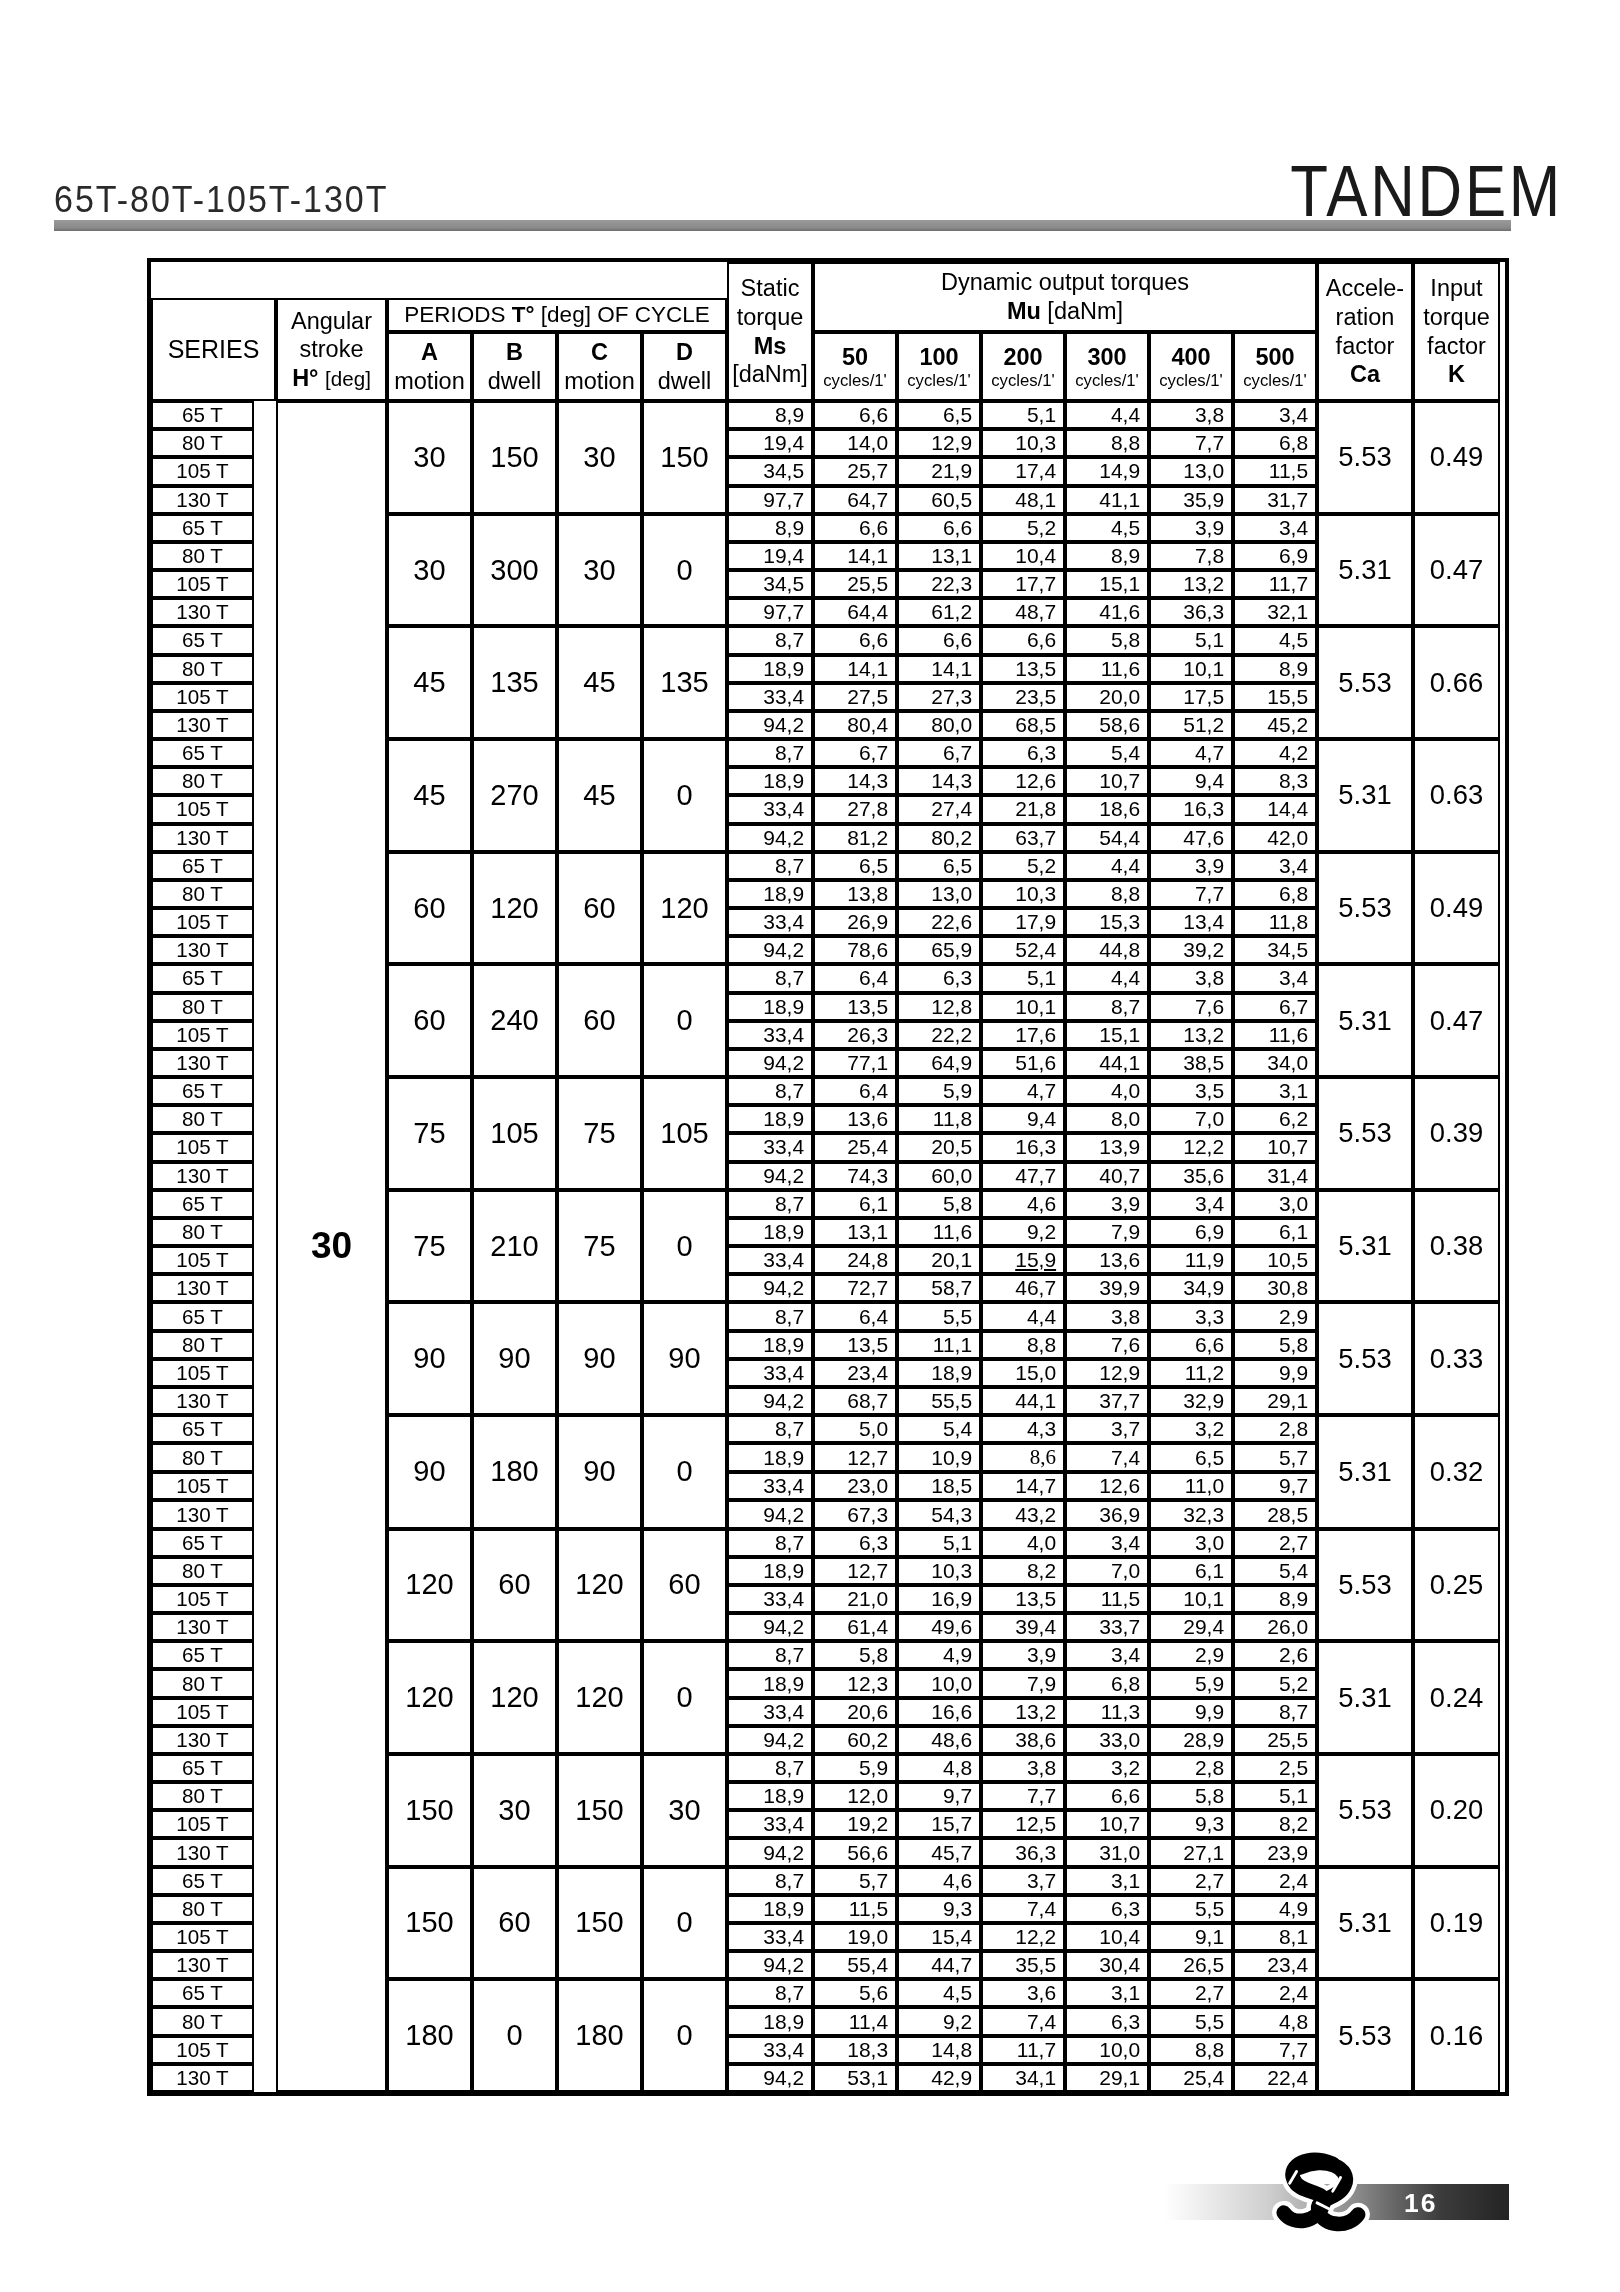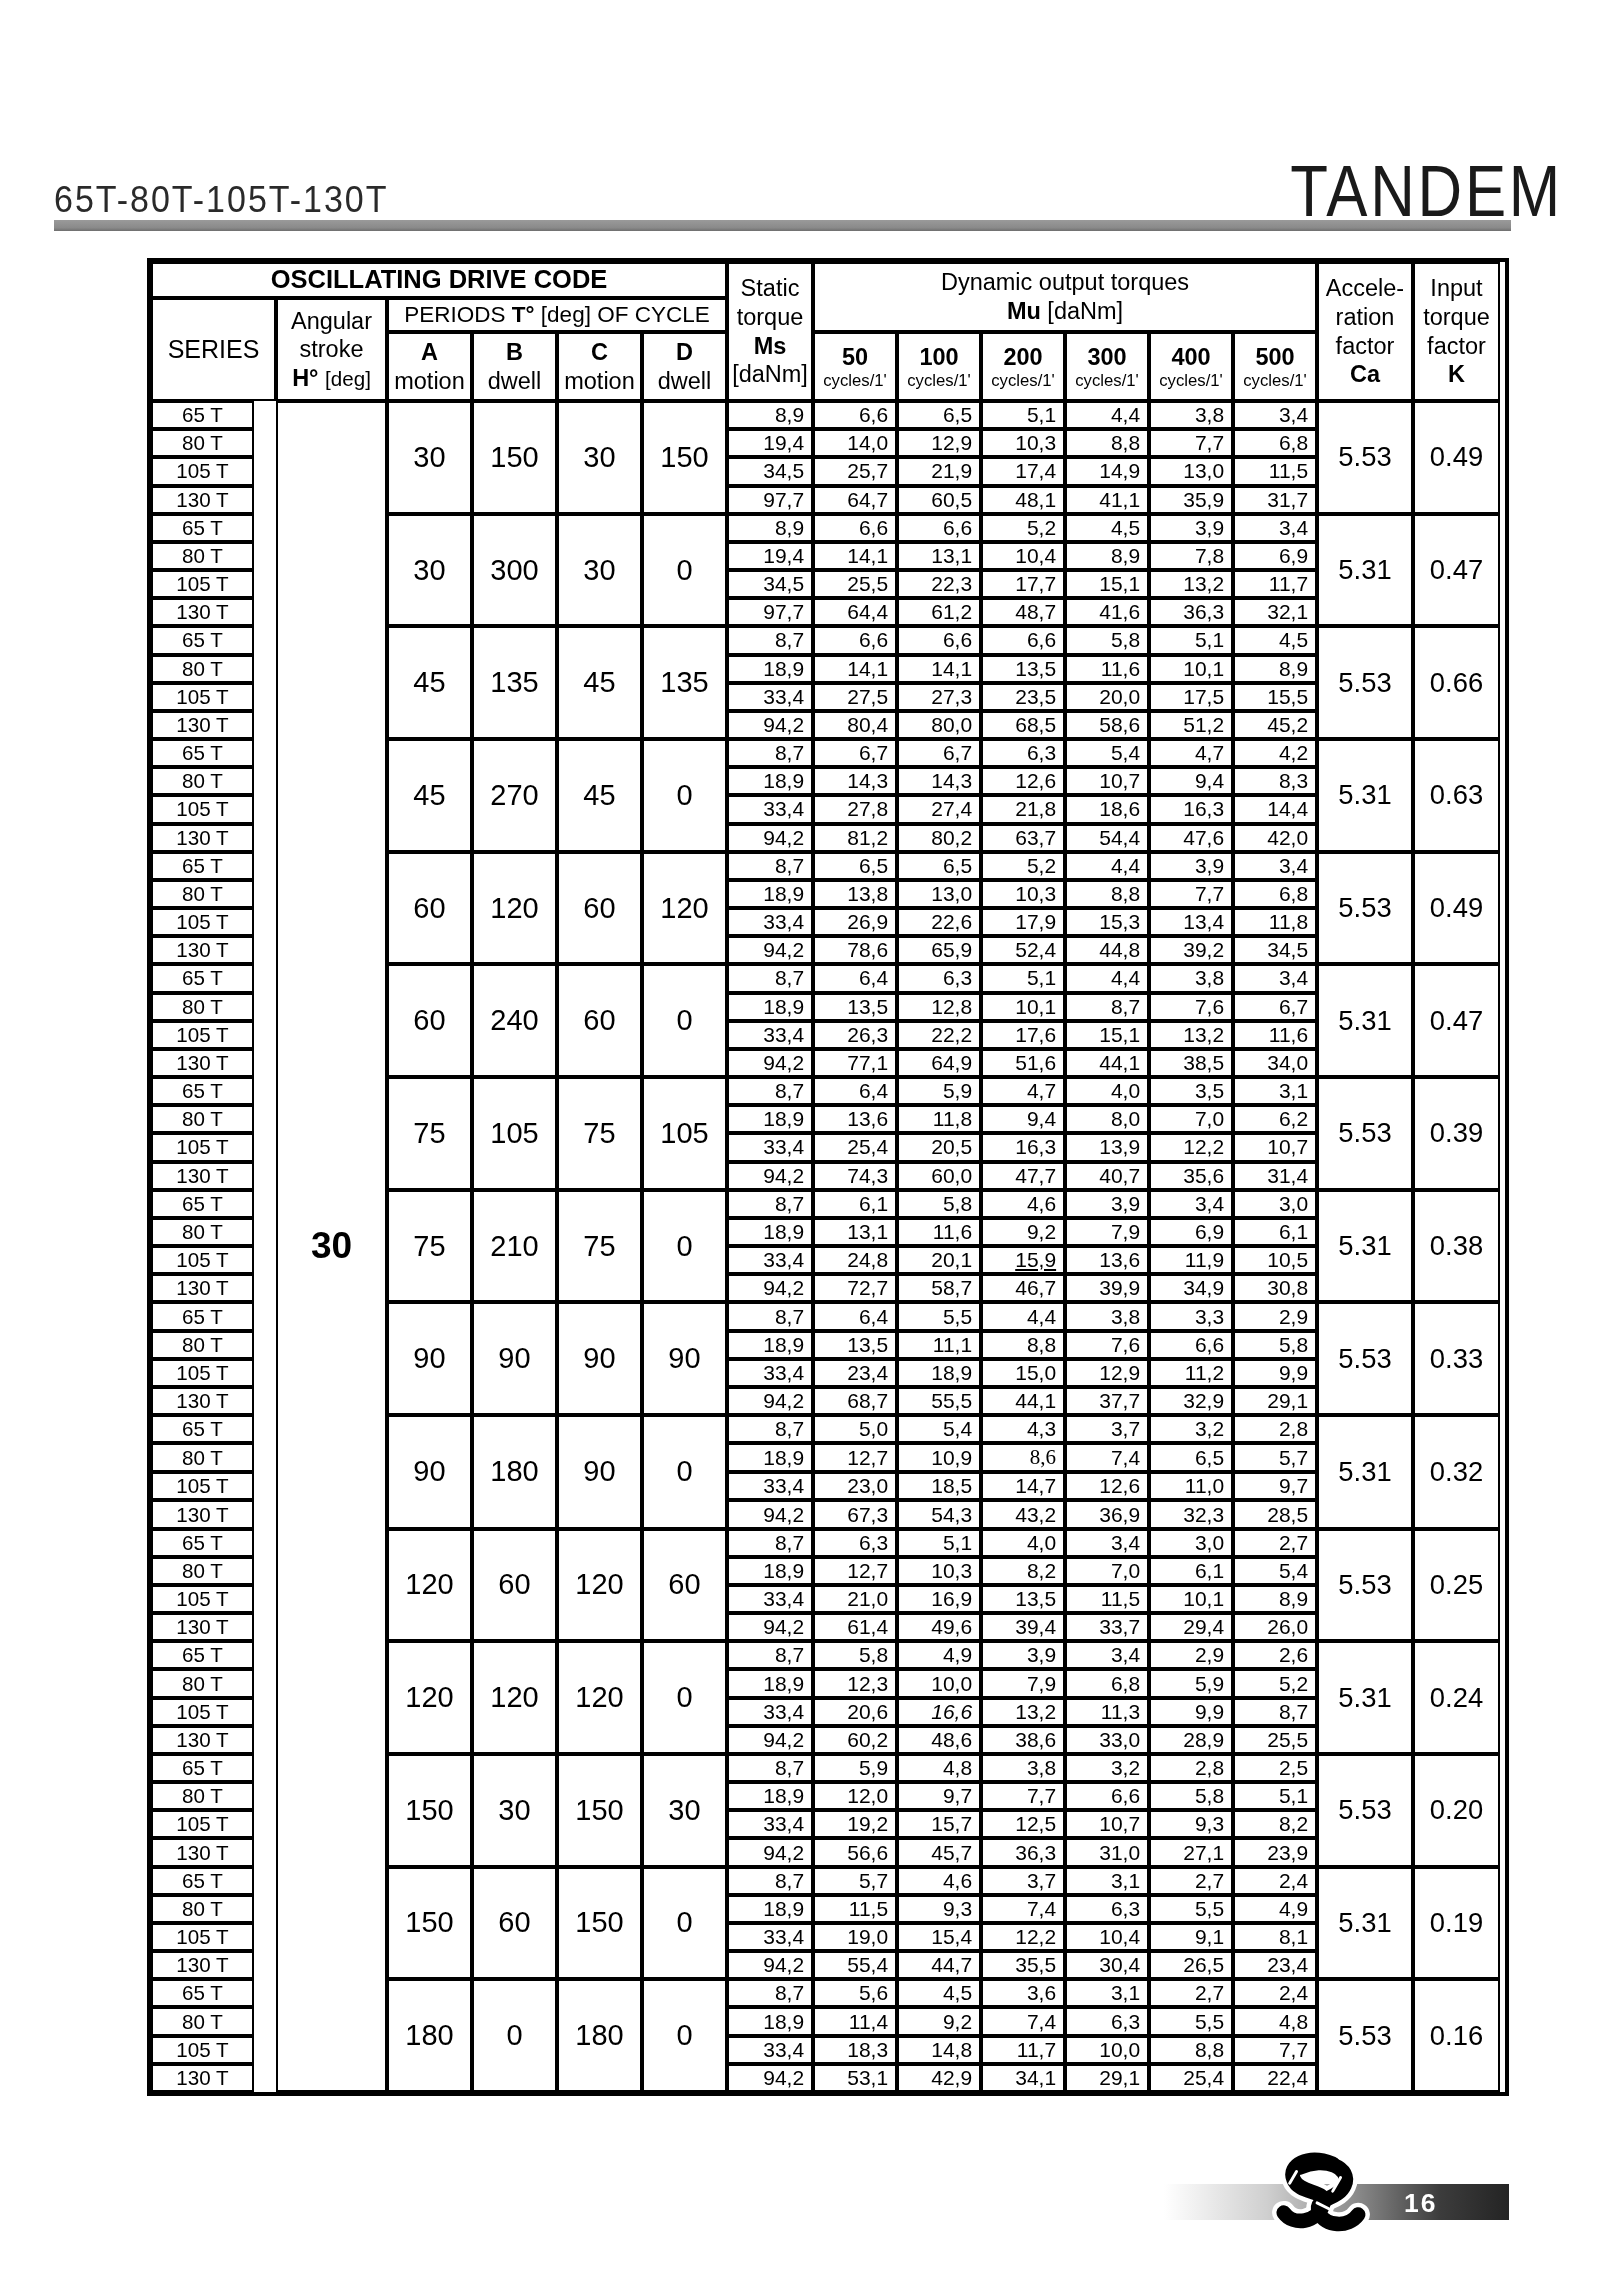--- a/index.html
+++ b/index.html
@@ -40,21 +40,20 @@
 </style>
 </head>
 <body>
 
 <div class="title-left">65T-80T-105T-130T</div>
 <div class="title-right">TANDEM</div>
 <div class="header-bar"></div>
 
 <div class="table">
   <div class="thead">
-    <div class="hcell osc" style="grid-column:1/7;grid-row:1">OSCILLATING DRIVE CODE</div>
 
     <div class="hcell" style="grid-column:7;grid-row:1/4">
       <span>Static</span>
       <span>torque</span>
       <span class="sym">Ms</span>
       <span>[daNm]</span>
     </div>
 
     <div class="hcell" style="grid-column:8/14;grid-row:1/3">
       <span>Dynamic output torques</span>
@@ -660,21 +659,21 @@
       <div class="cell num-cell" style="grid-area: 46 / 9 / span 1;">10,0</div>
       <div class="cell num-cell" style="grid-area: 46 / 10 / span 1;">7,9</div>
       <div class="cell num-cell" style="grid-area: 46 / 11 / span 1;">6,8</div>
       <div class="cell num-cell" style="grid-area: 46 / 12 / span 1;">5,9</div>
       <div class="cell num-cell" style="grid-area: 46 / 13 / span 1;">5,2</div>
       <div class="cell series-cell" style="grid-area: 47 / 1;">
         <div class="series-box">105 T</div>
       </div>
       <div class="cell num-cell" style="grid-area: 47 / 7 / span 1;">33,4</div>
       <div class="cell num-cell" style="grid-area: 47 / 8 / span 1;">20,6</div>
-      <div class="cell num-cell" style="grid-area: 47 / 9 / span 1; font-style: italic;">16,6</div>
+      <div class="cell num-cell" style="grid-area: 47 / 9 / span 1;">16,6</div>
       <div class="cell num-cell" style="grid-area: 47 / 10 / span 1;">13,2</div>
       <div class="cell num-cell" style="grid-area: 47 / 11 / span 1;">11,3</div>
       <div class="cell num-cell" style="grid-area: 47 / 12 / span 1;">9,9</div>
       <div class="cell num-cell" style="grid-area: 47 / 13 / span 1;">8,7</div>
       <div class="cell series-cell" style="grid-area: 48 / 1;">
         <div class="series-box">130 T</div>
       </div>
       <div class="cell num-cell" style="grid-area: 48 / 7 / span 1;">94,2</div>
       <div class="cell num-cell" style="grid-area: 48 / 8 / span 1;">60,2</div>
       <div class="cell num-cell" style="grid-area: 48 / 9 / span 1;">48,6</div>

